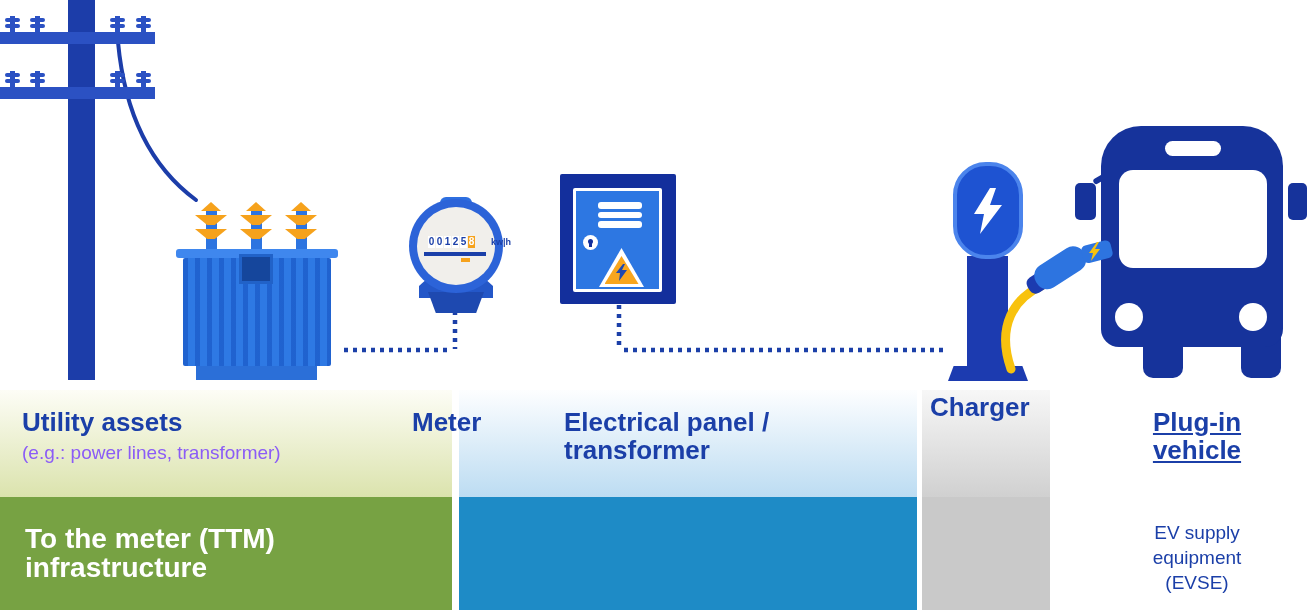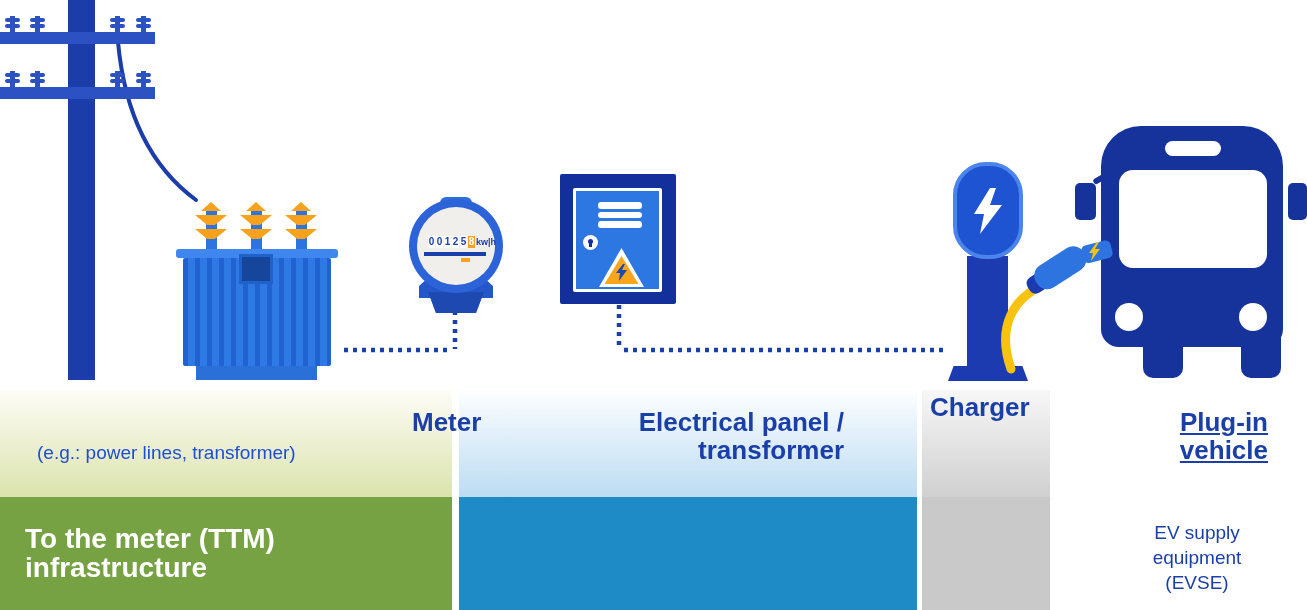--- a/index.html
+++ b/index.html
@@ -34,21 +34,21 @@
   .m-brk1{left:11px;top:80px;width:74px;height:22px;background:#2457c8;
           clip-path:polygon(15% 0,85% 0,100% 45%,100% 100%,0 100%,0 45%);}
   .m-brk2{left:20px;top:96px;width:56px;height:21px;background:#1e49b0;
           clip-path:polygon(0 0,100% 0,86% 100%,14% 100%);}
   .m-ring{left:1px;top:3px;width:94px;height:94px;border-radius:50%;background:#2c63d8;}
   .m-face{left:9px;top:11px;width:78px;height:78px;border-radius:50%;background:#f1efeb;}
   .m-counter{left:20px;top:40px;display:flex;align-items:center;}
   .digit{display:block;width:7px;height:12px;margin-right:1px;background:#fff;color:#1b3fa8;
          font-size:10px;font-weight:700;line-height:12px;text-align:center;}
   .digit.hi{background:#f6a21c;color:#fff;}
-  .m-unit{font-size:9px;font-weight:700;color:#1b3fa8;margin-left:0;}
+  .m-unit{font-size:9px;font-weight:700;color:#1b3fa8;margin-left:15px;}
   .m-bar{left:16px;top:56px;width:62px;height:4px;background:#1b3fa8;}
   .m-tick{left:53px;top:62px;width:9px;height:4px;background:#f6a21c;}
 
   
   .epanel{left:560px;top:174px;width:116px;height:130px;background:#132f9c;border-radius:2px;}
   .door{left:13px;top:14px;width:89px;height:104px;background:#2d77e2;border:3px solid #fff;
         box-sizing:border-box;border-radius:2px;}
   .vent{left:22px;width:44px;height:6.5px;background:#fff;border-radius:3px;}
   .keyhole{left:7px;top:44px;width:15px;height:15px;border-radius:50%;background:#fff;}
   .keyhole i{position:absolute;left:5px;top:3.5px;width:5px;height:5px;border-radius:50%;background:#132f9c;}
@@ -78,22 +78,22 @@
   .zone{top:390px;height:107px;}
   .zone-green{left:0;width:452px;background:linear-gradient(180deg,#fdfdf6 0%,#dbe3ad 100%);}
   .zone-blue{left:459px;width:458px;background:linear-gradient(180deg,#fdfeff 0%,#bcdcf2 100%);}
   .zone-gray{left:922px;width:128px;background:linear-gradient(180deg,#f7f7f7 0%,#d0d0d0 100%);}
   .band{top:497px;height:113px;}
   .band-green{left:0;width:452px;background:#77a243;}
   .band-blue{left:459px;width:458px;background:#1e8bc6;}
   .band-gray{left:922px;width:128px;background:#c9c9c9;}
 
   .h-label{font-size:26px;font-weight:700;color:#1b3fa8;line-height:28px;white-space:nowrap;}
-  .h-label.wrap{white-space:normal;text-align:right;}
-  .sub-label{font-size:19px;color:#1d4ed8;line-height:23px;margin-left:15px;}
+  .h-label.wrap{white-space:normal;}
+  .sub-label{font-size:19px;color:#8b5cf6;line-height:23px;}
   .band-text{font-size:28px;font-weight:700;color:#fff;line-height:29px;}
   .veh-title{left:1126px;top:408px;width:142px;text-align:center;}
   .veh-title span{display:block;text-decoration:underline;}
   .veh-sub{left:1126px;top:520px;width:142px;text-align:center;font-size:19px;color:#1b3fa8;line-height:25px;}
   .veh-sub span{display:block;}
   .band-text span{display:block;}
 
   svg.layer{position:absolute;left:0;top:0;}
   .z0{z-index:0}.z1{z-index:1}.z2{z-index:2}.z6{z-index:6}
 </style>
@@ -223,20 +223,21 @@
     </g>
     <g transform="rotate(-33 1058 268)">
       <rect x="1032" y="256" width="56" height="26" rx="12" fill="#2d74e0"></rect>
     </g>
     <g transform="rotate(-14 1096 252)">
       <rect x="1082" y="243" width="30" height="18" rx="5" fill="#2d74e0"></rect>
     </g>
     <polygon points="1097,242 1089,253 1093,253 1091,261 1100,249 1095,249 1099,242" fill="#f8c20e"></polygon>
   </svg>
 
+  <div class="abs h-label" style="left:22px;top:408px">Utility assets</div>
   <div class="abs sub-label" style="left:22px;top:441px">(e.g.: power lines, transformer)</div>
 
   <div class="abs h-label" style="left:412px;top:408px">Meter</div>
 
   <div class="abs h-label wrap" style="left:564px;top:408px;width:280px">
     <span style="display:block">Electrical panel /</span>
     <span style="display:block">transformer</span>
   </div>
 
   <div class="abs h-label" style="left:930px;top:393px">Charger</div>

